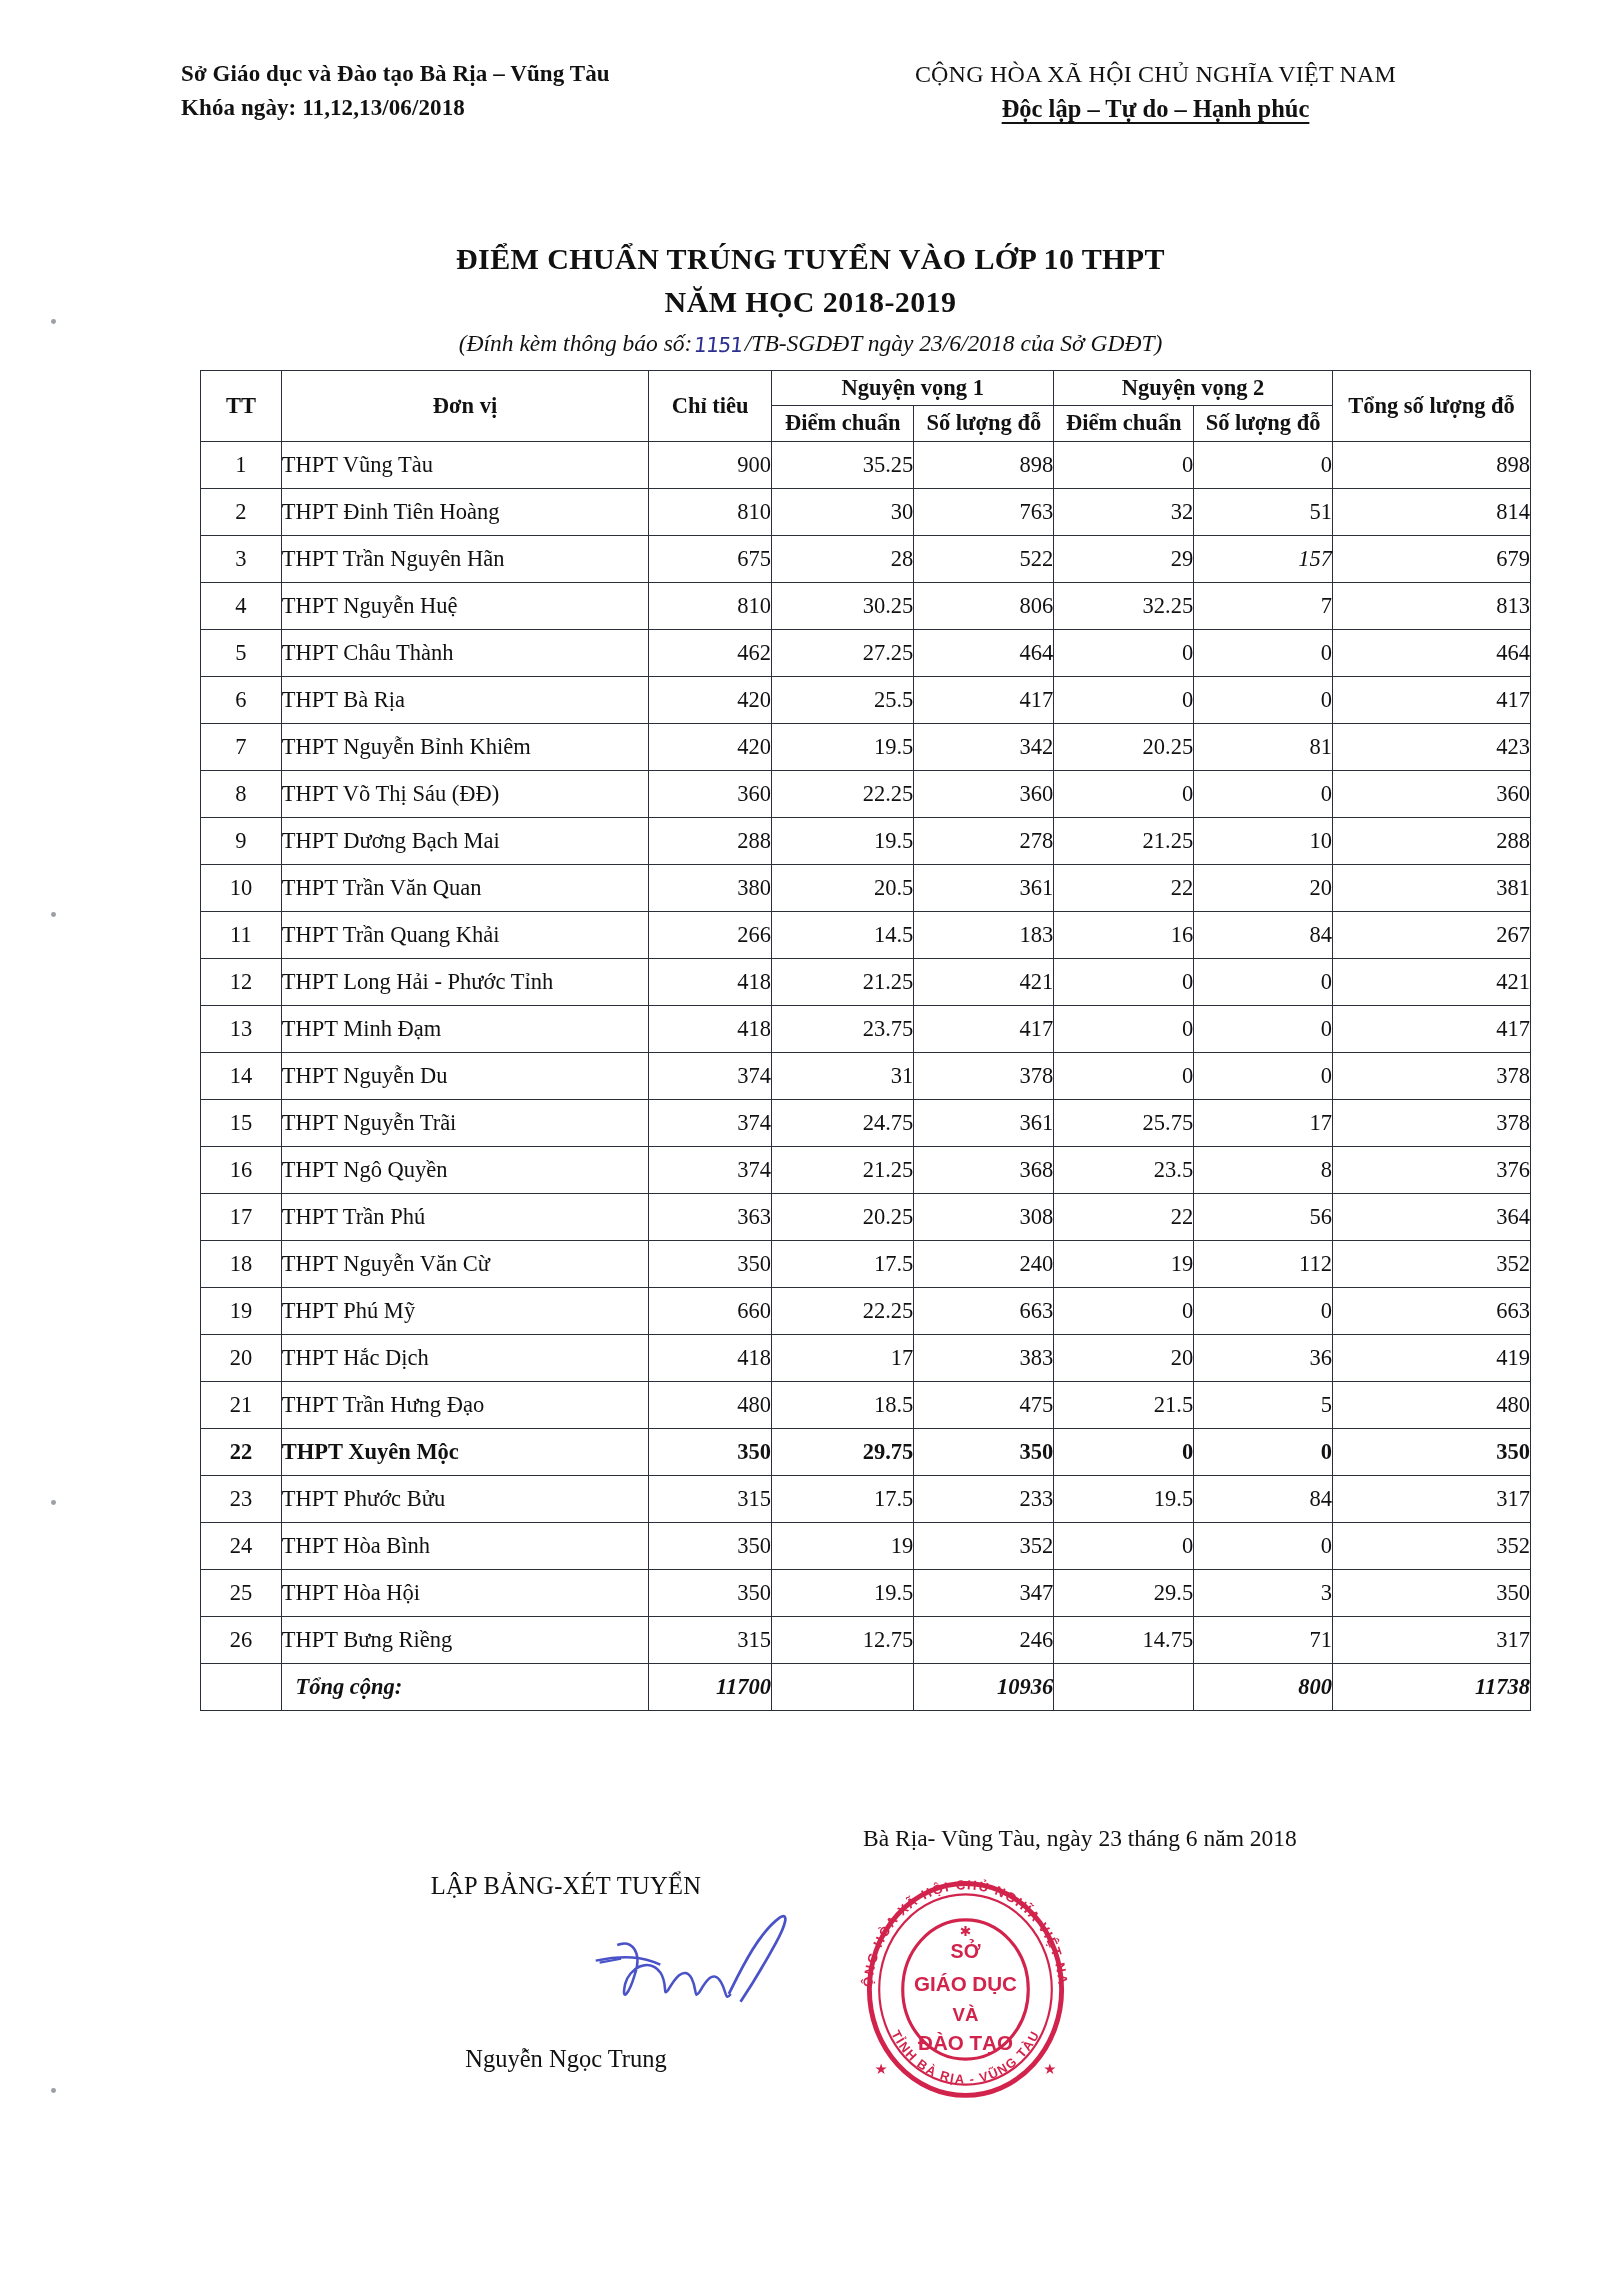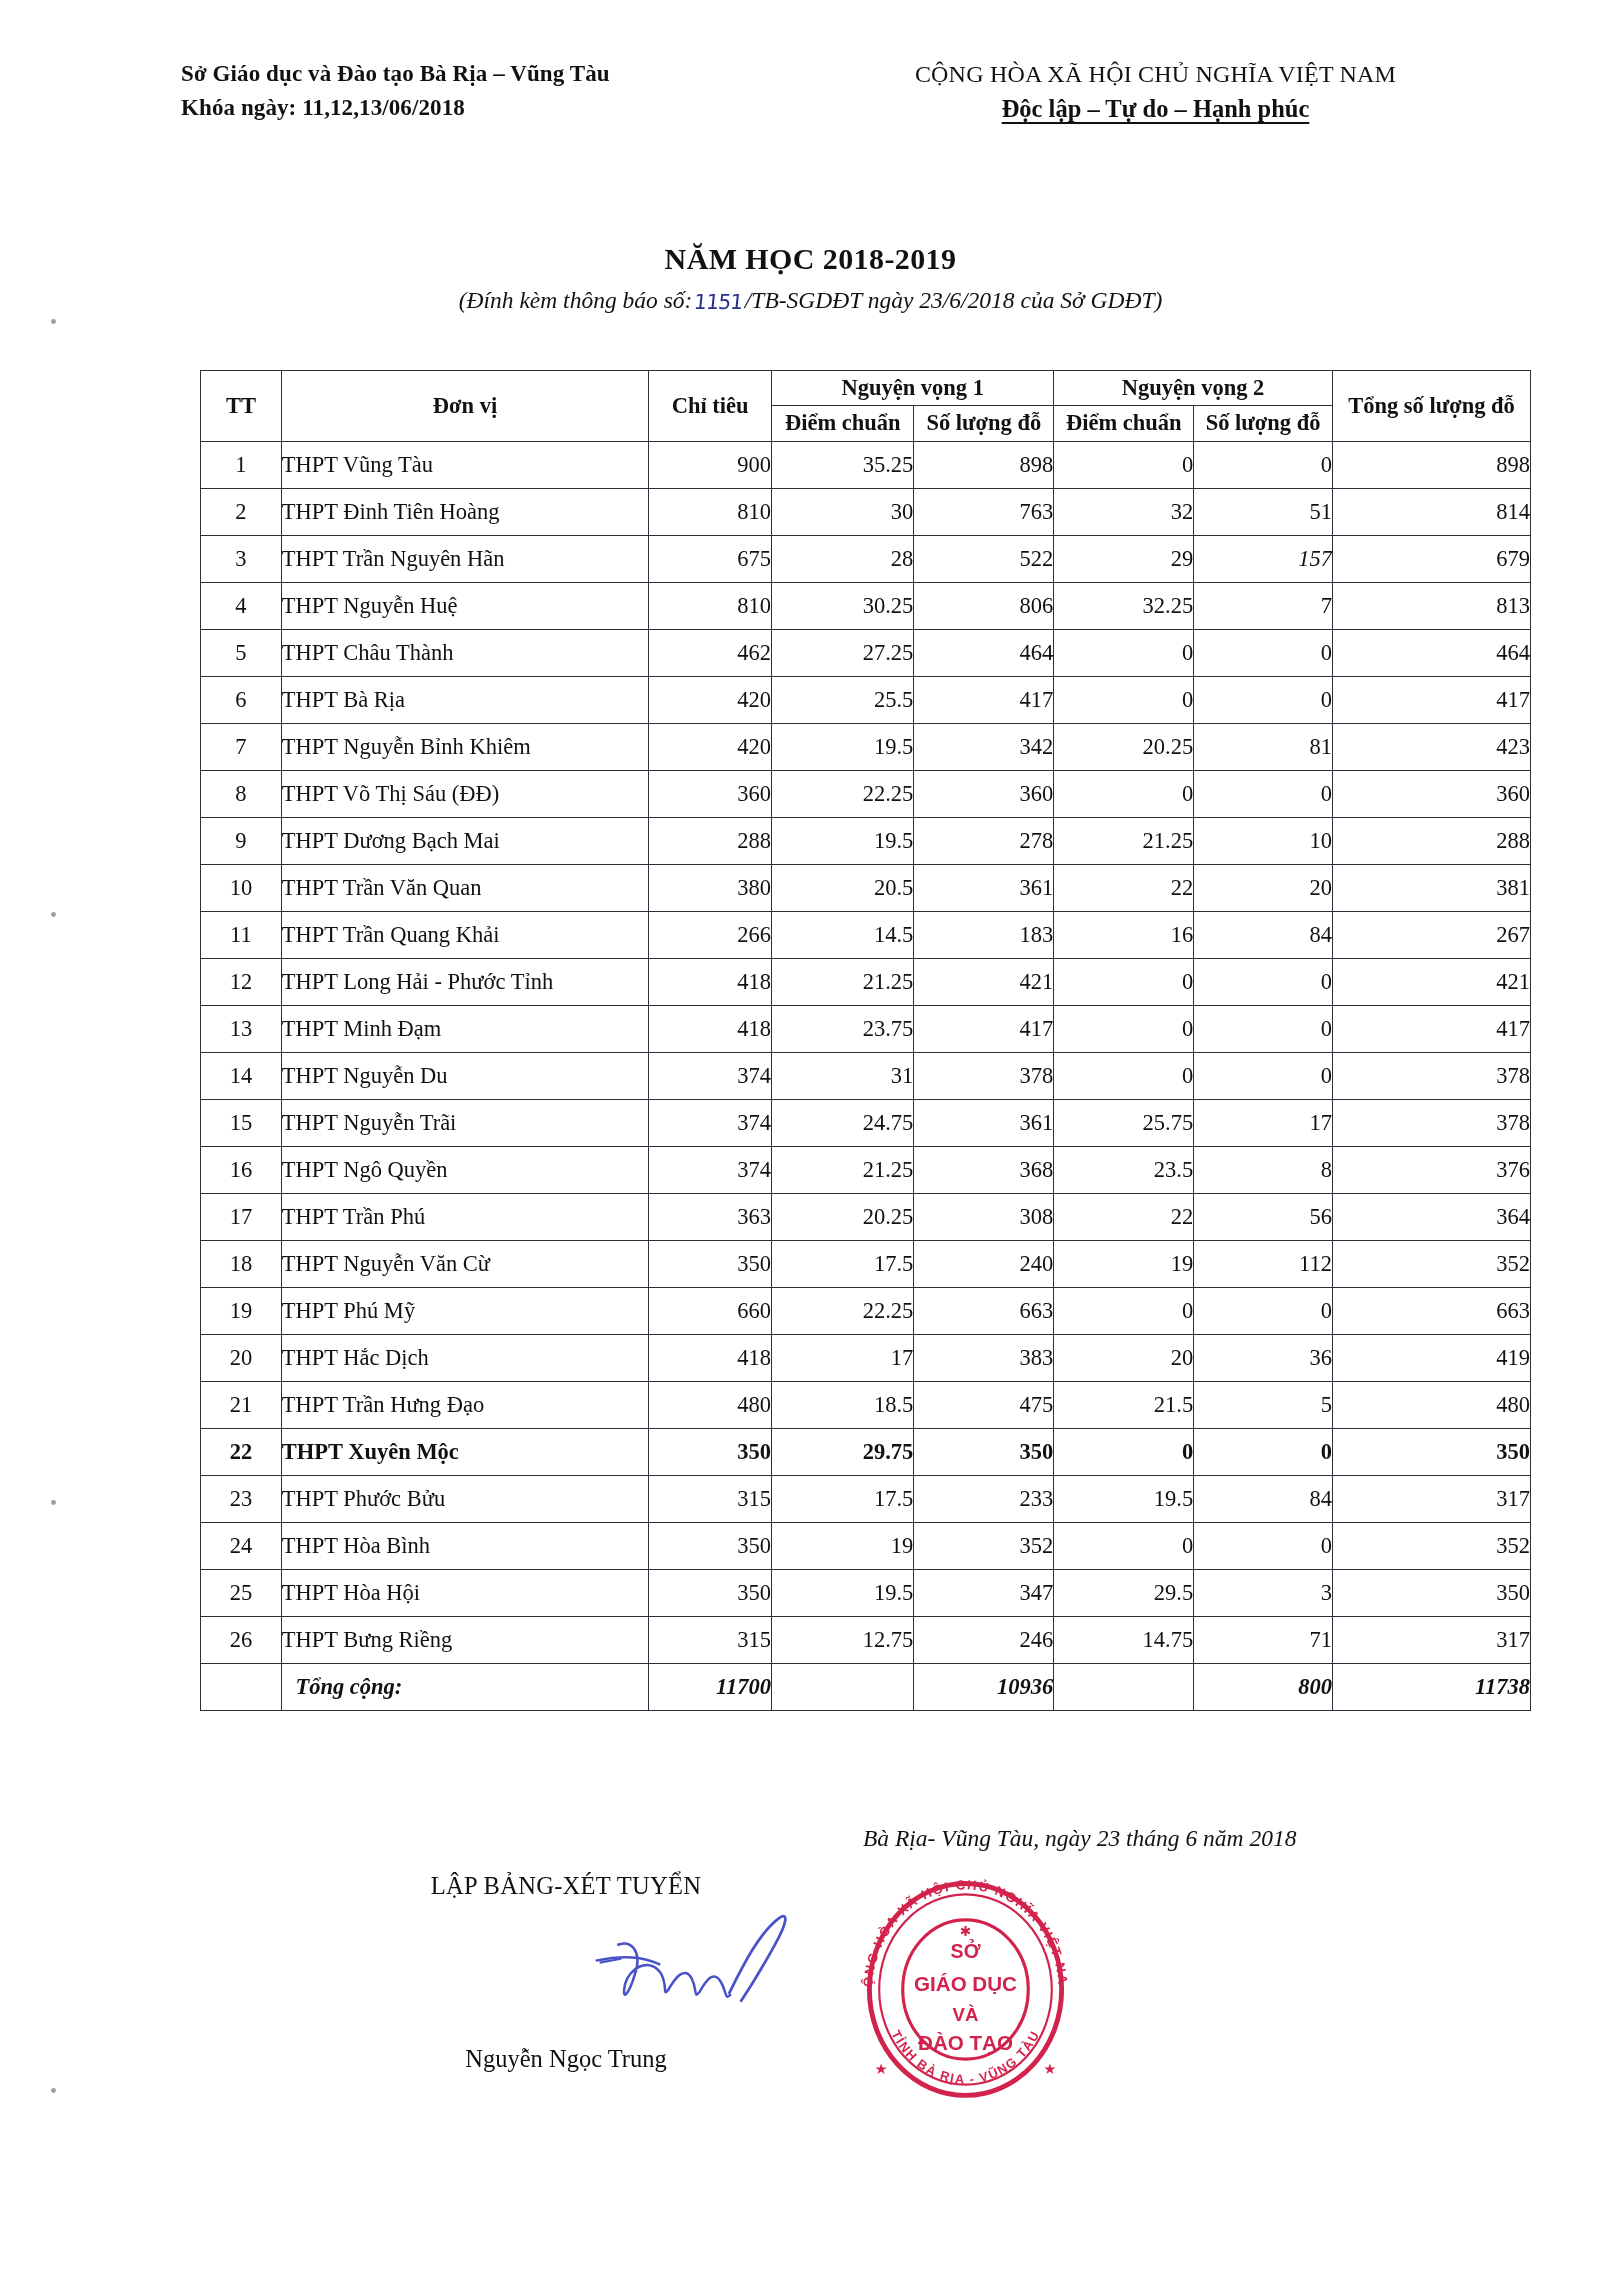--- a/index.html
+++ b/index.html
@@ -152,21 +152,20 @@
     top: 1825px;
     left: 0;
     width: 1621px;
     height: 392px;
   }
   .date-line {
     position: absolute;
     top: 0;
     left: 863px;
     font-size: 23.5px;
-    font-style: italic;
     white-space: nowrap;
   }
   .sig-left {
     position: absolute;
     top: 47px;
     left: 370px;
     width: 392px;
     text-align: center;
   }
   .sig-right {
@@ -223,20 +222,21 @@
       <div>Sở Giáo dục và Đào tạo Bà Rịa – Vũng Tàu</div>
       <div>Khóa ngày: 11,12,13/06/2018</div>
     </div>
     <div class="hdr-right">
       <div class="natl">CỘNG HÒA XÃ HỘI CHỦ NGHĨA VIỆT NAM</div>
       <div class="motto">Độc lập – Tự do – Hạnh phúc</div>
     </div>
   </div>
 
   <div class="title-block">
+    <div class="title-main">ĐIỂM CHUẨN TRÚNG TUYỂN VÀO LỚP 10 THPT</div>
     <div class="title-main">NĂM HỌC 2018-2019</div>
     <div class="title-sub">
       <span>(Đính kèm thông báo số:</span><span class="handwritten-no">1151</span><span>/TB-SGDĐT ngày 23/6/2018 của Sở GDĐT)</span>
     </div>
   </div>
 
   <div class="tbl-wrap">
     <table class="main">
       <colgroup>
         <col class="c-tt">

